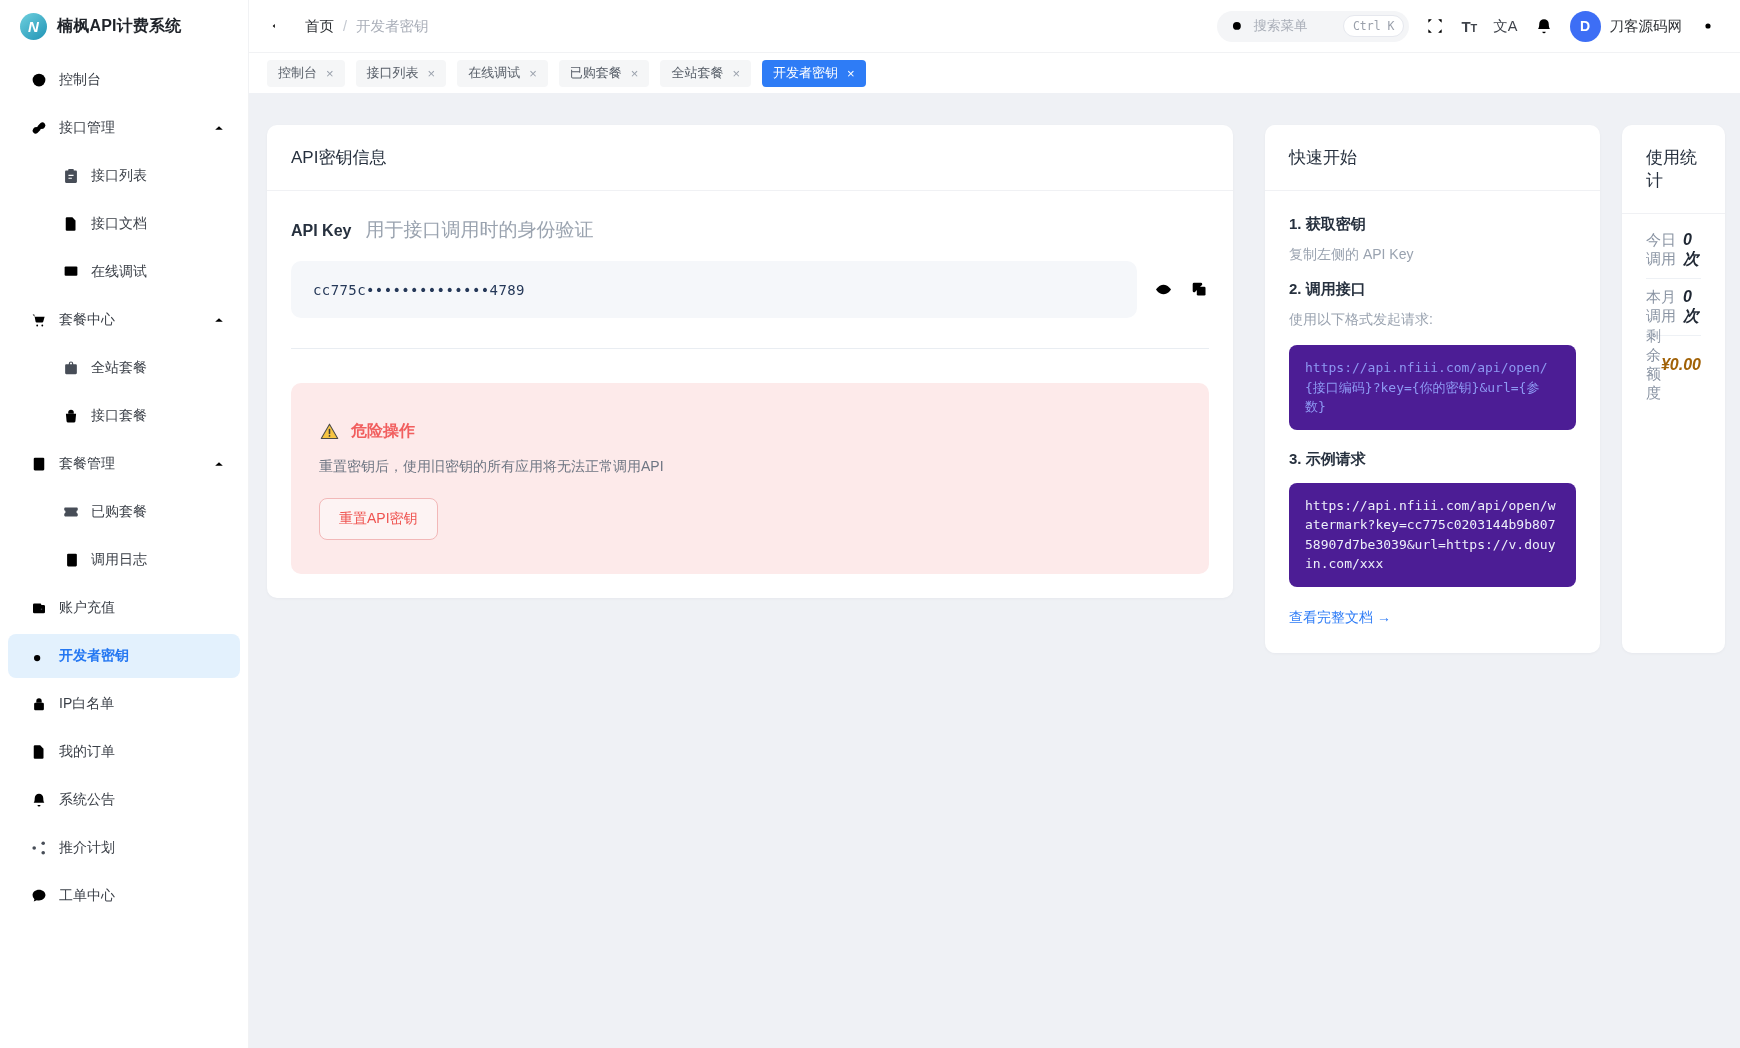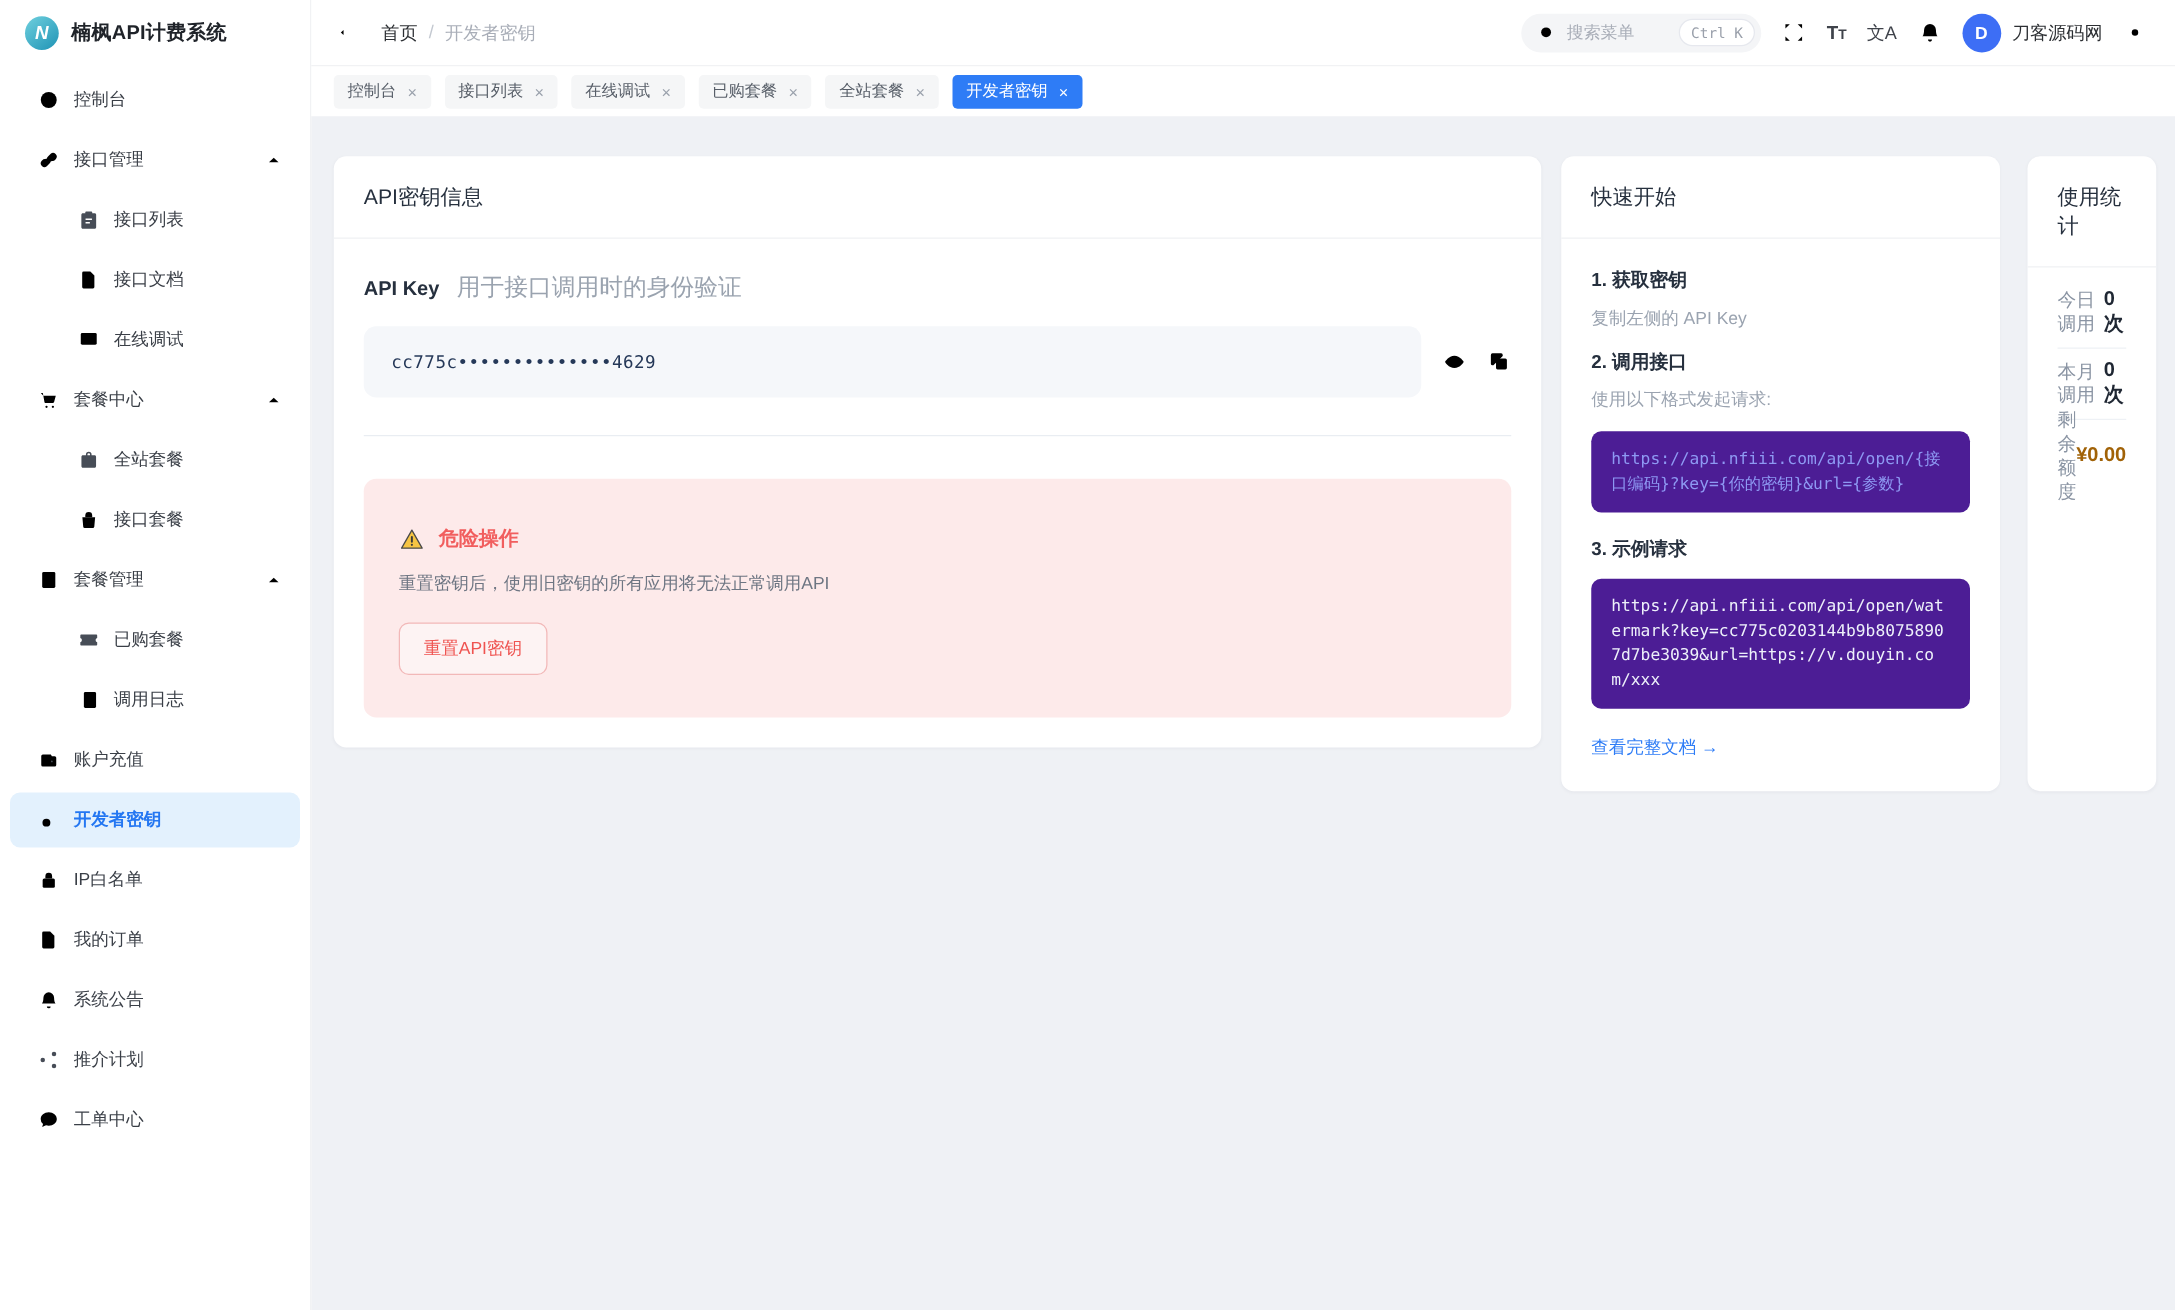--- a/index.html
+++ b/index.html
@@ -50,21 +50,21 @@
   .username { font-size:14.5px; color:#2c2f33; }
 
   
   .tabbar { height:41px; background:#fff; border-top:1px solid #f1f2f4; display:flex; align-items:center; padding:0 18px; gap:11px; flex-shrink:0; }
   .tab-chip { height:27px; padding:0 11px; background:#f5f6f7; border-radius:4px; font-size:13px; color:#575e68; display:flex; align-items:center; gap:9px; cursor:pointer; white-space:nowrap; }
   .tab-chip .tab-x { color:#9aa1ac; font-size:13px; line-height:1; cursor:pointer; }
   .tab-chip.active { background:#2e7cf6; color:#fff; }
   .tab-chip.active .tab-x { color:#fff; }
 
   
-  .content { flex:1; display:flex; align-items:flex-start; gap:16px; padding:32px 15px 0 18px; overflow:hidden; }
+  .content { flex:1; display:flex; align-items:flex-start; gap:32px; padding:32px 15px 0 18px; overflow:hidden; }
   .card { background:#fff; border-radius:10px; box-shadow:0 1px 3px rgba(15,23,42,.04); }
   .card-header { padding:21px 24px; font-size:17px; color:#26303e; border-bottom:1px solid #f0f1f4; }
 
   .main-card { width:966px; flex-shrink:0; }
   .main-card-body { padding:26px 24px 24px; }
   .key-label-row { display:flex; align-items:baseline; gap:14px; margin-bottom:18px; }
   .api-key-label { font-size:16px; font-weight:bold; color:#26303e; }
   .api-key-hint { font-size:19px; color:#9aa3af; }
   .key-field-row { display:flex; align-items:center; gap:17px; }
   .key-field { flex:1; background:#f5f7fa; border-radius:10px; height:57px; display:flex; align-items:center; padding:0 22px; font-family:"DejaVu Sans Mono", monospace; font-size:14px; color:#253858; letter-spacing:.4px; }
@@ -84,21 +84,21 @@
   .step-desc { font-size:14px; color:#9aa3b0; margin:12px 0 16px; }
   .code-block { background:#4c1d95; border-radius:8px; padding:13px 16px; font-family:"DejaVu Sans Mono", monospace; font-size:13px; line-height:1.5; word-break:break-all; margin-bottom:20px; }
   .code-lavender { color:#8e99f3; }
   .code-white { color:#edf0fa; }
   .doc-link { color:#2e7cf6; font-size:14px; cursor:pointer; display:inline-block; margin-top:2px; }
 
   .usage-body { padding:8px 24px 20px; }
   .usage-row { height:57px; display:flex; align-items:center; border-bottom:1px solid #eef1f5; }
   .usage-row:last-child { border-bottom:none; }
   .usage-label { font-size:15px; color:#8a94a3; }
-  .usage-value { font-size:16px; font-weight:bold; color:#1f2733; }
+  .usage-value { font-size:16px; font-weight:bold; color:#1f2733;font-style:italic; }
   .usage-value.blue { color:#a16207; }
 </style>
 </head>
 <body>
 
 <svg width="0" height="0" style="position:absolute">
   <defs>
     <symbol id="i-gauge" viewBox="0 0 24 24">
         <circle cx="12" cy="12" r="8.5"></circle>
         <path d="M12 12l3.6-3.2"></path>
@@ -476,21 +476,21 @@
   <main class="content">
 
     <section class="card main-card">
       <div class="card-header">API密钥信息</div>
       <div class="main-card-body">
         <div class="key-label-row">
           <span class="api-key-label">API Key</span>
           <span class="api-key-hint">用于接口调用时的身份验证</span>
         </div>
         <div class="key-field-row">
-          <div class="key-field">cc775c••••••••••••••4629</div>
+          <div class="key-field">cc775c••••••••••••••4789</div>
           <span class="key-action">
               <svg class="stroke-ic" viewBox="0 0 24 24">
                 <use href="#i-eye"></use>
               </svg>
             </span>
           <span class="key-action">
               <svg class="stroke-ic" viewBox="0 0 24 24">
                 <use href="#i-copy"></use>
               </svg>
             </span>

